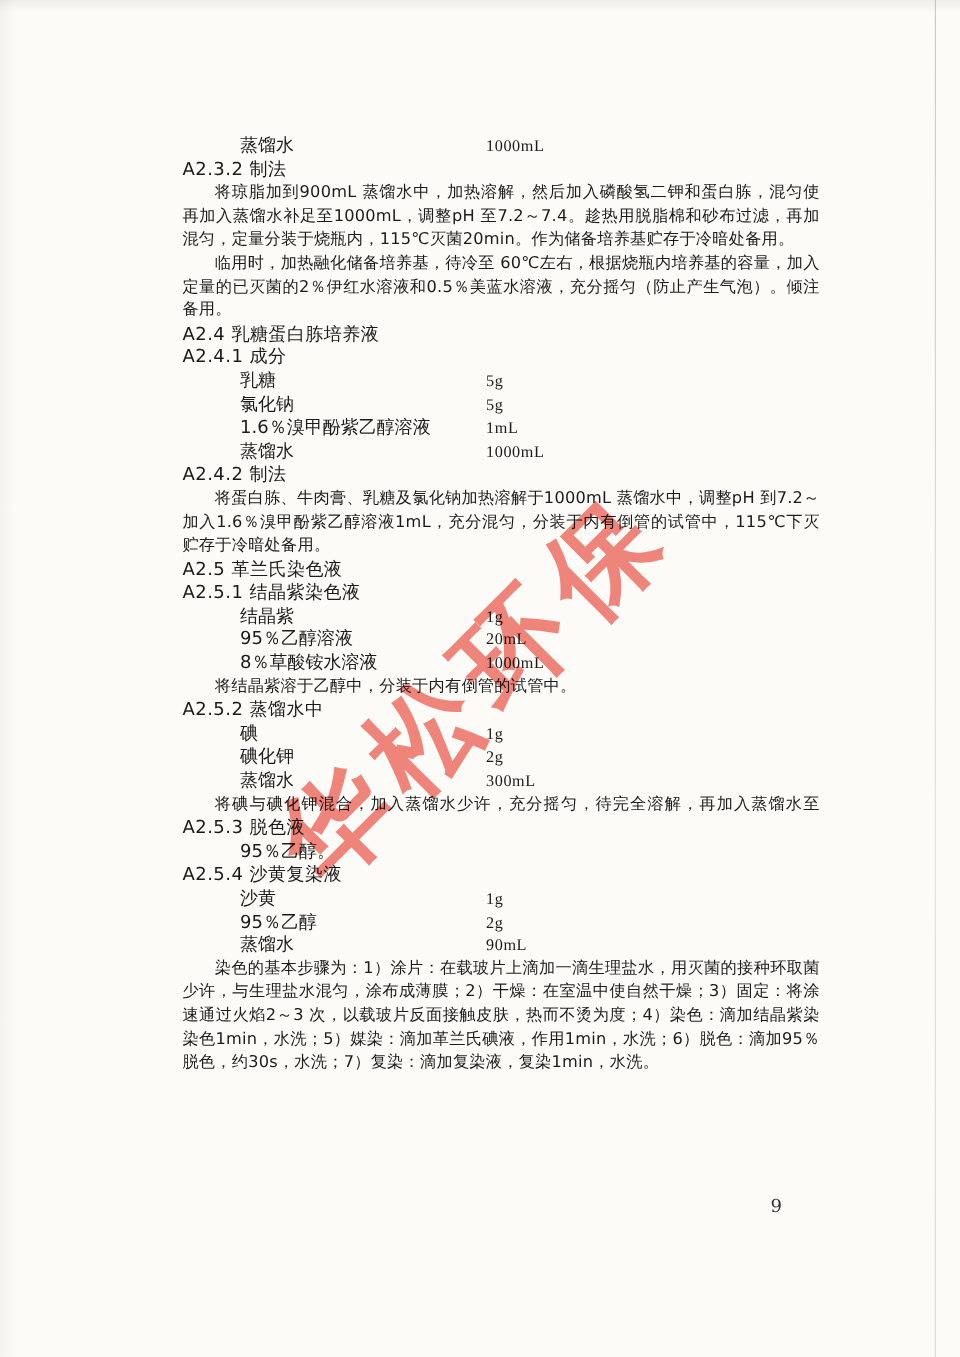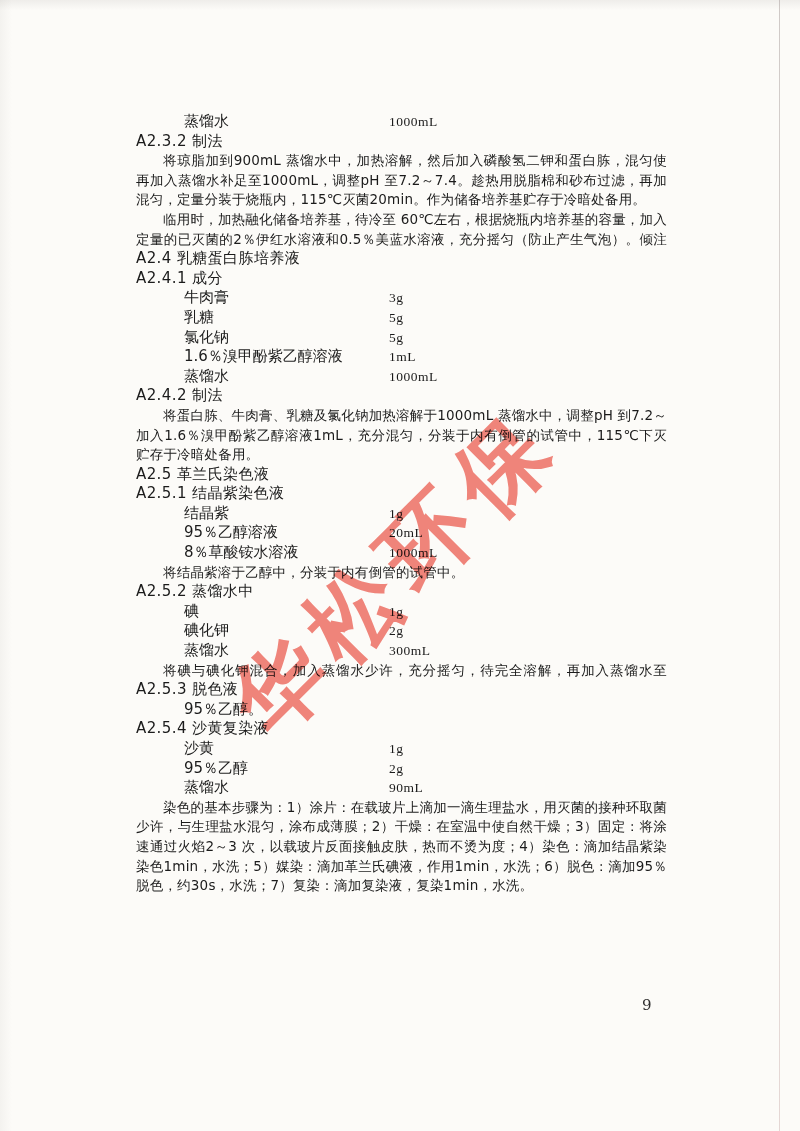--- a/index.html
+++ b/index.html
@@ -13,21 +13,21 @@
     position:absolute;inset:0;
     background:
       linear-gradient(180deg,rgba(120,115,110,0.10) 0px,rgba(120,115,110,0.0) 10px),
       linear-gradient(90deg,rgba(130,125,120,0.07) 0px,rgba(130,125,120,0.0) 12px),
       #fcfbf8;
   }
   .scan-edge-line{
     position:absolute;left:779px;top:0;width:1px;height:1131px;
     background:linear-gradient(180deg,rgba(170,160,158,0.55),rgba(190,175,172,0.35) 60%,rgba(200,170,168,0.45));
   }
-  #content{position:absolute;left:136px;top:112px;width:531px;}
+  #content{position:absolute;left:152px;top:112px;width:531px;}
   .line{height:19.6px;line-height:19.6px;font-size:15px;white-space:nowrap;}
   .h{letter-spacing:0.4px;}
   .kv{padding-left:48px;position:relative;}
   .kv .val{
     position:absolute;left:253px;top:0;
     font-family:Liberation Serif, serif;
     font-size:13.5px;line-height:19.6px;letter-spacing:0.5px;
   }
   .p-line{
     font-size:13.5px;height:19.6px;line-height:19.6px;
@@ -56,23 +56,23 @@
 
 <div class="page">
   <div id="content">
       <div class="line kv"><span>蒸馏水</span><span class="val">1000mL</span></div>
       <div class="line h">A2.3.2 制法</div>
       <div class="p-line first">将琼脂加到900mL 蒸馏水中，加热溶解，然后加入磷酸氢二钾和蛋白胨，混匀使溶解，</div>
       <div class="p-line">再加入蒸馏水补足至1000mL，调整pH 至7.2～7.4。趁热用脱脂棉和砂布过滤，再加入乳糖，</div>
       <div class="p-line last">混匀，定量分装于烧瓶内，115℃灭菌20min。作为储备培养基贮存于冷暗处备用。</div>
       <div class="p-line first">临用时，加热融化储备培养基，待冷至 60℃左右，根据烧瓶内培养基的容量，加入一</div>
       <div class="p-line">定量的已灭菌的2％伊红水溶液和0.5％美蓝水溶液，充分摇匀（防止产生气泡）。倾注平皿</div>
+      <div class="p-line last">备用。</div>
       <div class="line h">A2.4 乳糖蛋白胨培养液</div>
       <div class="line h">A2.4.1 成分</div>
-      <div class="line kv"><span>牛肉膏</span><span class="val">3g</span></div>
       <div class="line kv"><span>乳糖</span><span class="val">5g</span></div>
       <div class="line kv"><span>氯化钠</span><span class="val">5g</span></div>
       <div class="line kv"><span>1.6％溴甲酚紫乙醇溶液</span><span class="val">1mL</span></div>
       <div class="line kv"><span>蒸馏水</span><span class="val">1000mL</span></div>
       <div class="line h">A2.4.2 制法</div>
       <div class="p-line first">将蛋白胨、牛肉膏、乳糖及氯化钠加热溶解于1000mL 蒸馏水中，调整pH 到7.2～7.4，</div>
       <div class="p-line">加入1.6％溴甲酚紫乙醇溶液1mL，充分混匀，分装于内有倒管的试管中，115℃下灭菌20min。</div>
       <div class="p-line last">贮存于冷暗处备用。</div>
       <div class="line h">A2.5 革兰氏染色液</div>
       <div class="line h">A2.5.1 结晶紫染色液</div>

